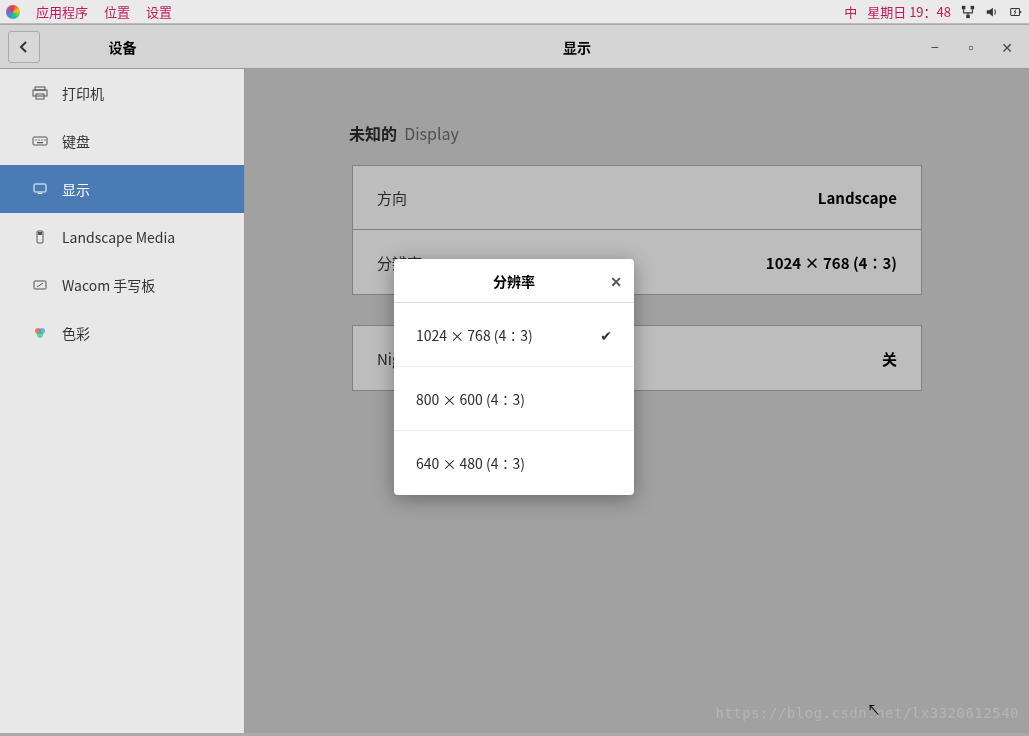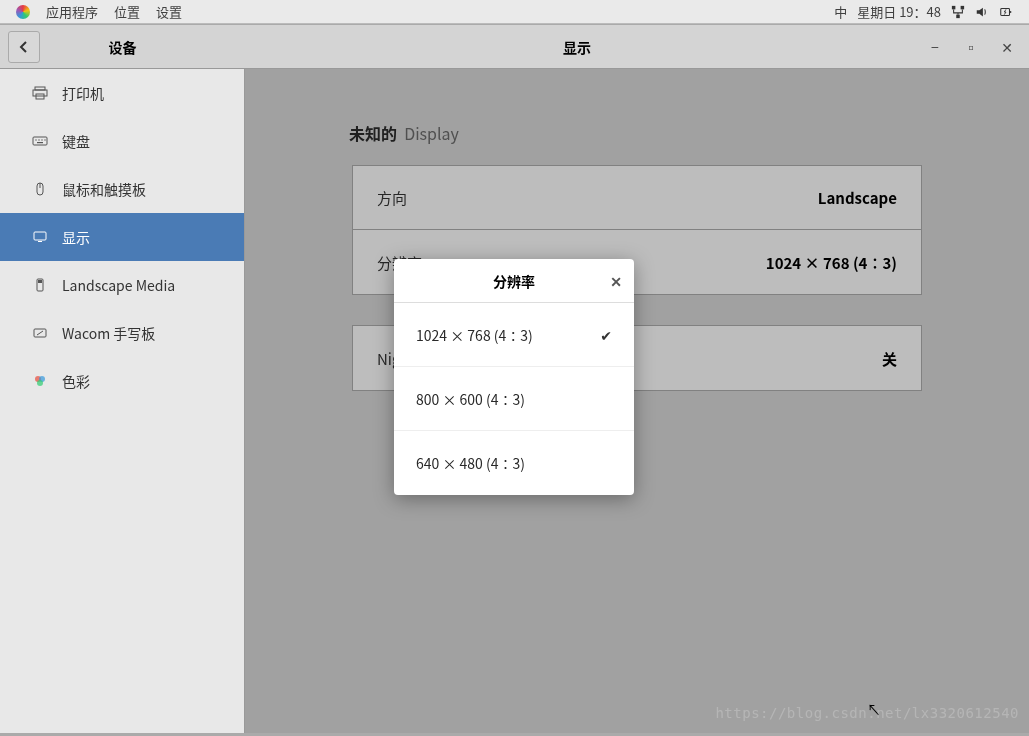--- a/index.html
+++ b/index.html
@@ -1,18 +1,18 @@
 <!DOCTYPE html>
 <html><head>
   <meta charset="utf-8">
   <style>
     * { margin: 0; padding: 0; box-sizing: border-box; font-family: "Noto Sans CJK SC", "WenQuanYi Micro Hei", sans-serif; }
     body { width: 1029px; height: 736px; background: #aaaaaa; overflow: hidden; position: relative; }
     
-    .topbar { height: 24px; background: #eaeaea; display: flex; align-items: center; padding: 0 16px; border-bottom: 1px solid #bbb; font-size: 13px; color: #404040; }
+    .topbar { height: 24px; background: #eaeaea; display: flex; align-items: center; padding: 0 6px; border-bottom: 1px solid #bbb; font-size: 13px; color: #be185d; }
     .topbar-left { display: flex; gap: 16px; align-items: center; }
     .topbar-right { margin-left: auto; display: flex; gap: 10px; align-items: center; }
     .app-logo { width: 14px; height: 14px; border-radius: 50%; background: conic-gradient(#e63946, #f1c40f, #2ecc71, #3498db, #9b59b6, #e63946); }
     .menu-item { cursor: pointer; }
     .tray-icon { width: 14px; height: 14px; display: inline-flex; align-items: center; justify-content: center; }
     
     .window { position: absolute; top: 25px; left: 0; width: 1029px; height: 708px; background: #aaaaaa; display: flex; flex-direction: column; }
     
     .header { height: 44px; background: #d4d4d4; border-bottom: 1px solid #999; display: flex; align-items: center; position: relative; }
     .back-btn { width: 32px; height: 32px; margin-left: 8px; background: #d8d8d8; border: 1px solid #aaa; border-radius: 3px; display: flex; align-items: center; justify-content: center; cursor: pointer; }
@@ -121,29 +121,20 @@
               <rect x="1" y="4" width="14" height="8" rx="1" fill="none" stroke="#555"></rect>
               <circle cx="4" cy="7" r="0.7" fill="#555"></circle>
               <circle cx="7" cy="7" r="0.7" fill="#555"></circle>
               <circle cx="10" cy="7" r="0.7" fill="#555"></circle>
               <circle cx="13" cy="7" r="0.7" fill="#555"></circle>
               <rect x="5" y="9" width="6" height="1.2" fill="#555"></rect>
             </svg>
           </span>
         <span>键盘</span>
       </div>
-      <div class="sidebar-item">
-        <span class="sb-icon">
-            <svg width="16" height="16" viewBox="0 0 16 16">
-              <rect x="5" y="2" width="6" height="12" rx="3" fill="none" stroke="#555"></rect>
-              <line x1="8" y1="2" x2="8" y2="7" stroke="#555"></line>
-            </svg>
-          </span>
-        <span>鼠标和触摸板</span>
-      </div>
       <div class="sidebar-item active">
         <span class="sb-icon">
             <svg width="16" height="16" viewBox="0 0 16 16">
               <rect x="2" y="3" width="12" height="8" rx="1" fill="none" stroke="#fff"></rect>
               <rect x="6" y="12" width="4" height="1" fill="#fff"></rect>
             </svg>
           </span>
         <span>显示</span>
       </div>
       <div class="sidebar-item">

